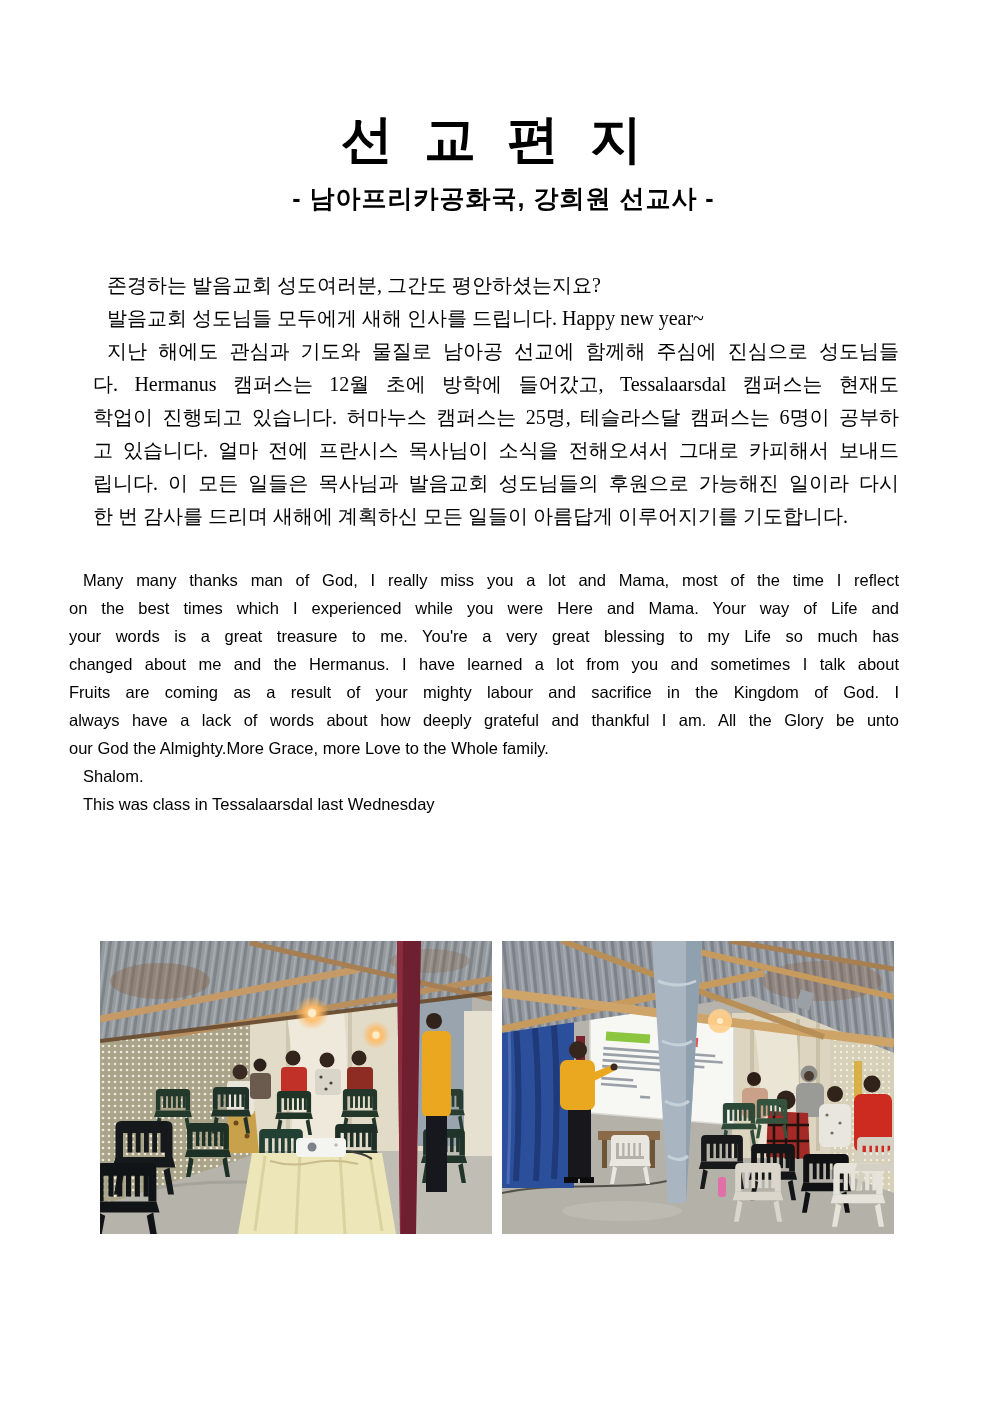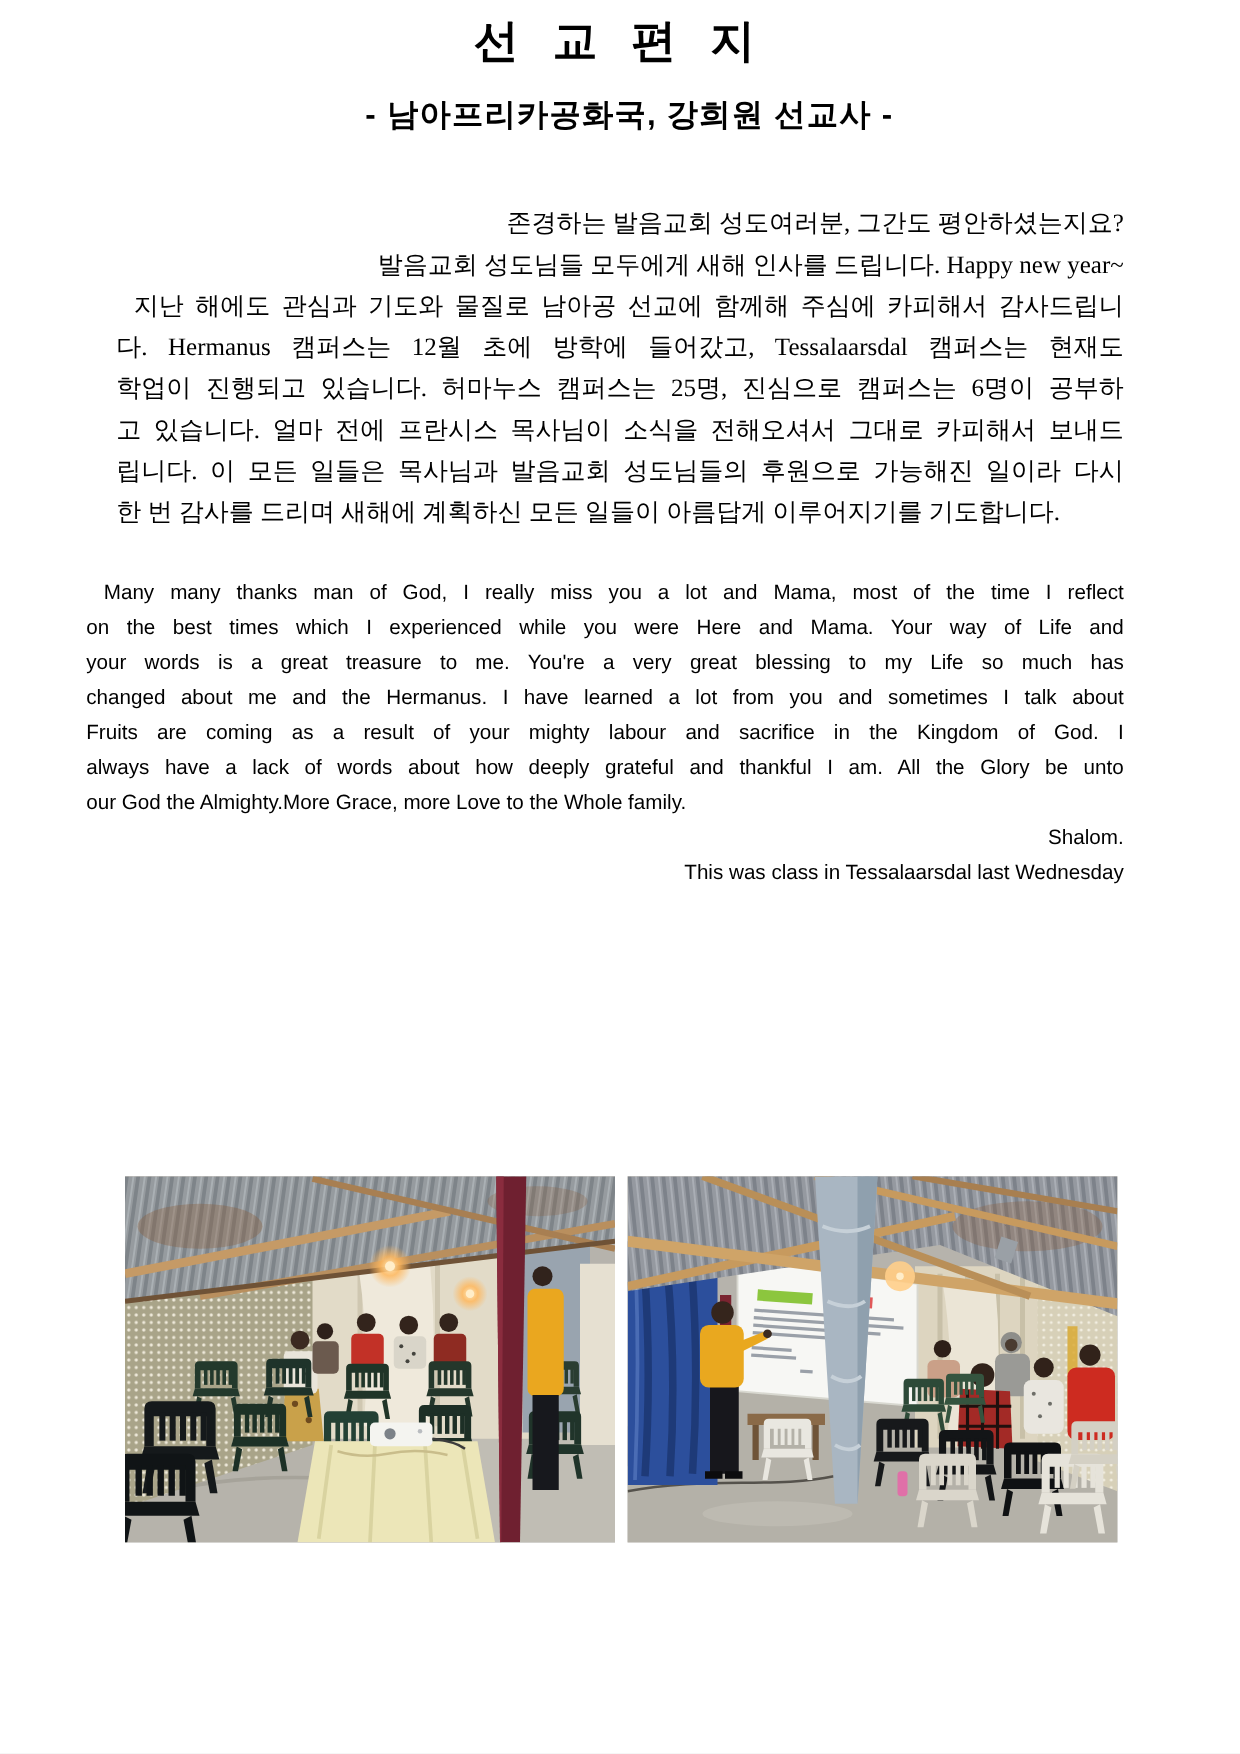--- a/index.html
+++ b/index.html
@@ -6,24 +6,25 @@
   .page {
     position:relative;
     width:992px; height:1403px;
     margin:0 auto;
     background:#ffffff;
     color:#000000;
     overflow:hidden;
   }
   .title {
     margin:0;
+    padding-top:106px;
     text-align:center;
     font-family:"Liberation Serif","DejaVu Serif",serif;
     font-weight:bold;
-    font-size:36px;
+    font-size:52px;
     line-height:67px;
     letter-spacing:9px;
   }
   .subtitle {
     margin-top:8px;
     text-align:center;
     font-family:"Liberation Sans","DejaVu Sans",sans-serif;
     font-weight:bold;
     font-size:25px;
     letter-spacing:1px;
@@ -37,21 +38,21 @@
   }
   .kr-body .line { line-height:33px; }
   .en-body {
     margin:33px 93px 0 69px;
     font-family:"Liberation Sans","DejaVu Sans",sans-serif;
     font-size:16.5px;
   }
   .en-body .line { line-height:28px; }
   .line { white-space:normal; }
   .line.jl { text-align:justify; text-align-last:justify; }
-  .line.ind { text-indent:14px;text-align:right; }
+  .line.ind { text-indent:14px; }
   .photo-row {
     position:absolute;
     top:941px; left:100px;
     display:flex;
     gap:10px;
   }
   .photo {
     margin:0;
     width:392px; height:293px;
     overflow:hidden;
@@ -63,23 +64,23 @@
 <body>
 
 <div class="page">
 
   <h1 class="title">선 교 편 지</h1>
   <div class="subtitle">- 남아프리카공화국, 강희원 선교사 -</div>
 
   <div class="kr-body">
     <div class="line ind">존경하는 발음교회 성도여러분, 그간도 평안하셨는지요?</div>
     <div class="line ind">발음교회 성도님들 모두에게 새해 인사를 드립니다. Happy new year~</div>
-    <div class="line ind jl">지난 해에도 관심과 기도와 물질로 남아공 선교에 함께해 주심에 카피해서 감사드립니</div>
+    <div class="line ind jl">지난 해에도 관심과 기도와 물질로 남아공 선교에 함께해 주심에 진심으로 성도님들</div>
     <div class="line jl">다. Hermanus 캠퍼스는 12월 초에 방학에 들어갔고, Tessalaarsdal 캠퍼스는 현재도</div>
-    <div class="line jl">학업이 진행되고 있습니다. 허마누스 캠퍼스는 25명, 진심으로 캠퍼스는 6명이 공부하</div>
+    <div class="line jl">학업이 진행되고 있습니다. 허마누스 캠퍼스는 25명, 테슬라스달 캠퍼스는 6명이 공부하</div>
     <div class="line jl">고 있습니다. 얼마 전에 프란시스 목사님이 소식을 전해오셔서 그대로 카피해서 보내드</div>
     <div class="line jl">립니다. 이 모든 일들은 목사님과 발음교회 성도님들의 후원으로 가능해진 일이라 다시</div>
     <div class="line">한 번 감사를 드리며 새해에 계획하신 모든 일들이 아름답게 이루어지기를 기도합니다.</div>
   </div>
 
   <div class="en-body">
     <div class="line ind jl">Many many thanks man of God, I really miss you a lot and Mama, most of the time I reflect</div>
     <div class="line jl">on the best times which I experienced while you were Here and Mama. Your way of Life and</div>
     <div class="line jl">your words is a great treasure to me. You're a very great blessing to my Life so much has</div>
     <div class="line jl">changed about me and the Hermanus. I have learned a lot from you and sometimes I talk about</div>

